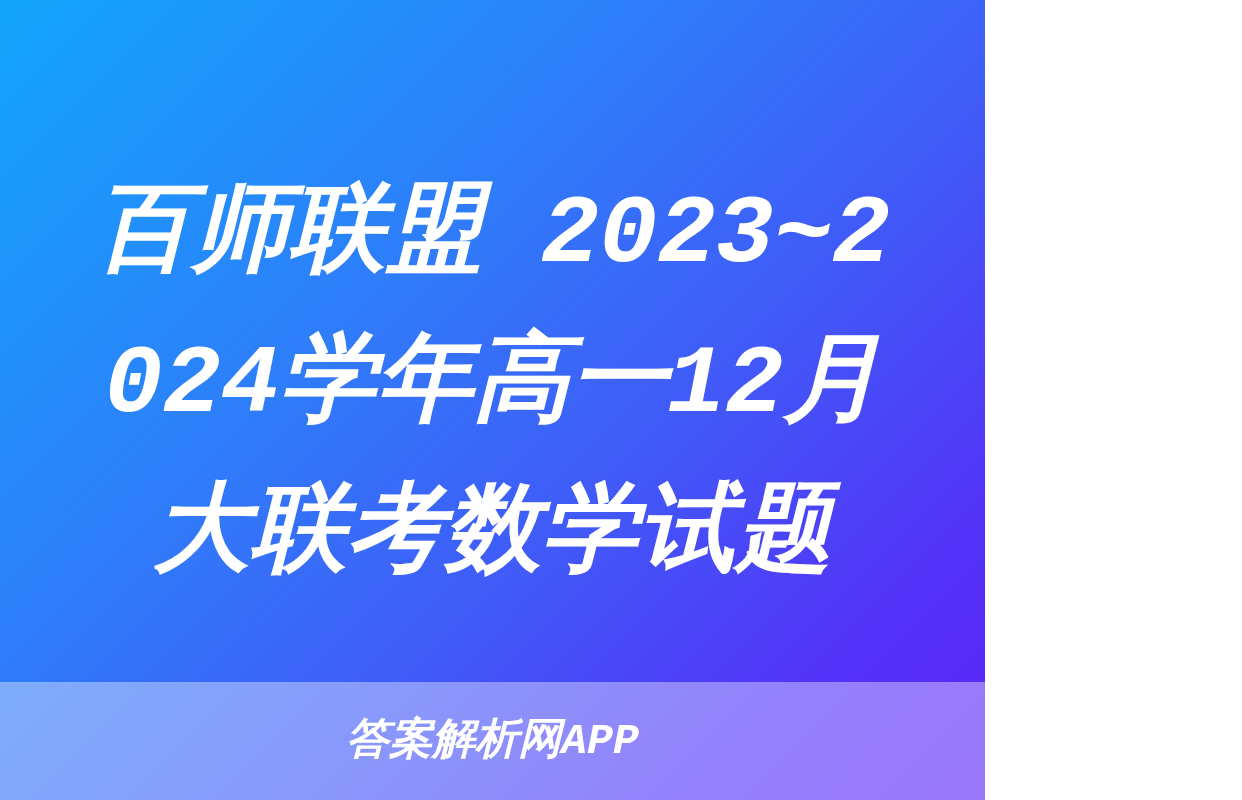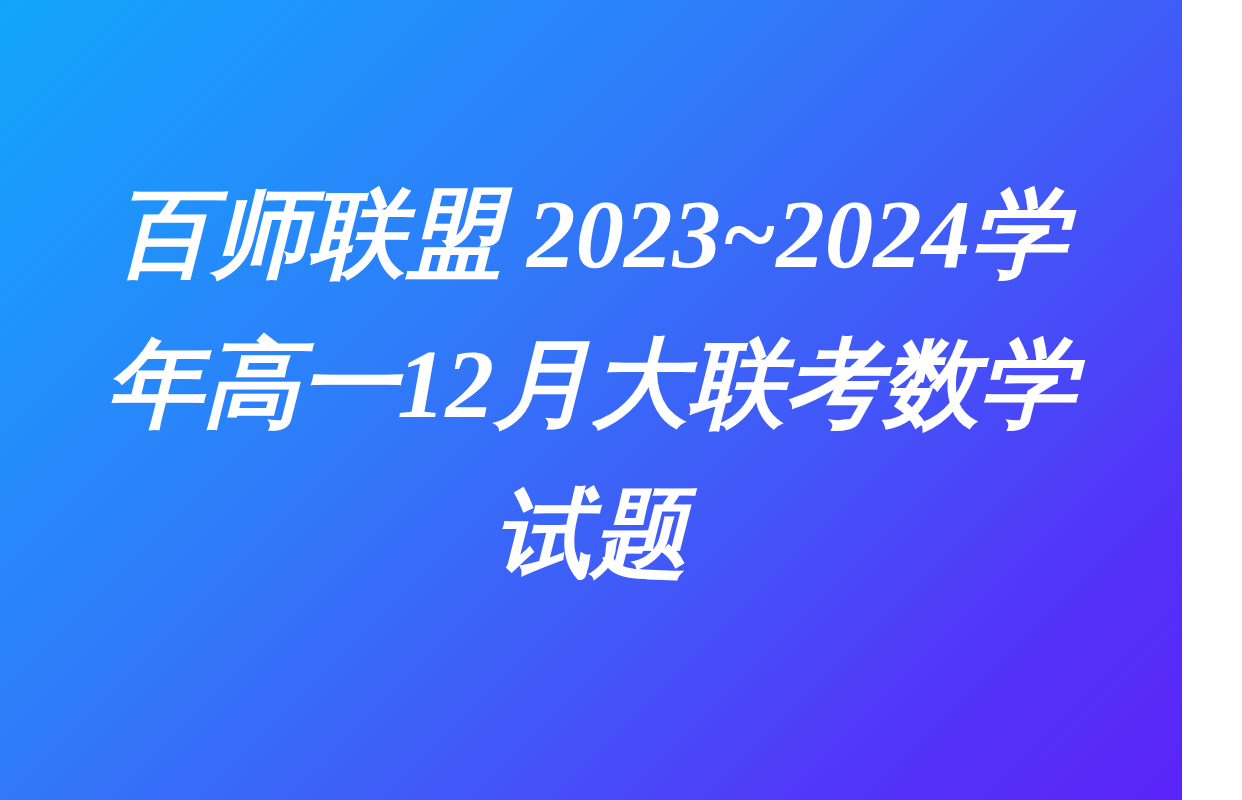--- a/index.html
+++ b/index.html
@@ -3,24 +3,24 @@
 <meta charset="utf-8">
 <style>
   html, body {
     margin: 0;
     padding: 0;
     background: #ffffff;
   }
 
   .poster {
     position: relative;
-    width: 1182px;
+    width: 985px;
     height: 800px;
     overflow: hidden;
-    font-family: Liberation Serif, serif;
+    font-family: Liberation Mono, monospace;
     
     background: linear-gradient(135deg,
         #12A5FC 0%,
         #1E95FB 16%,
         #2F7CF9 38%,
         #4159F8 62%,
         #5333F8 84%,
         #5B24F8 100%);
   }
 
@@ -72,14 +72,17 @@
 </style>
 </head>
 <body>
 
 <div class="poster">
 
   <div class="title-block">
     <div class="title-text">百师联盟 2023~2024学年高一12月大联考数学试题</div>
   </div>
 
+  <div class="bottom-banner">
+    <span class="banner-text">答案解析网APP</span>
+  </div>
 
 </div>
 
 </body></html>

